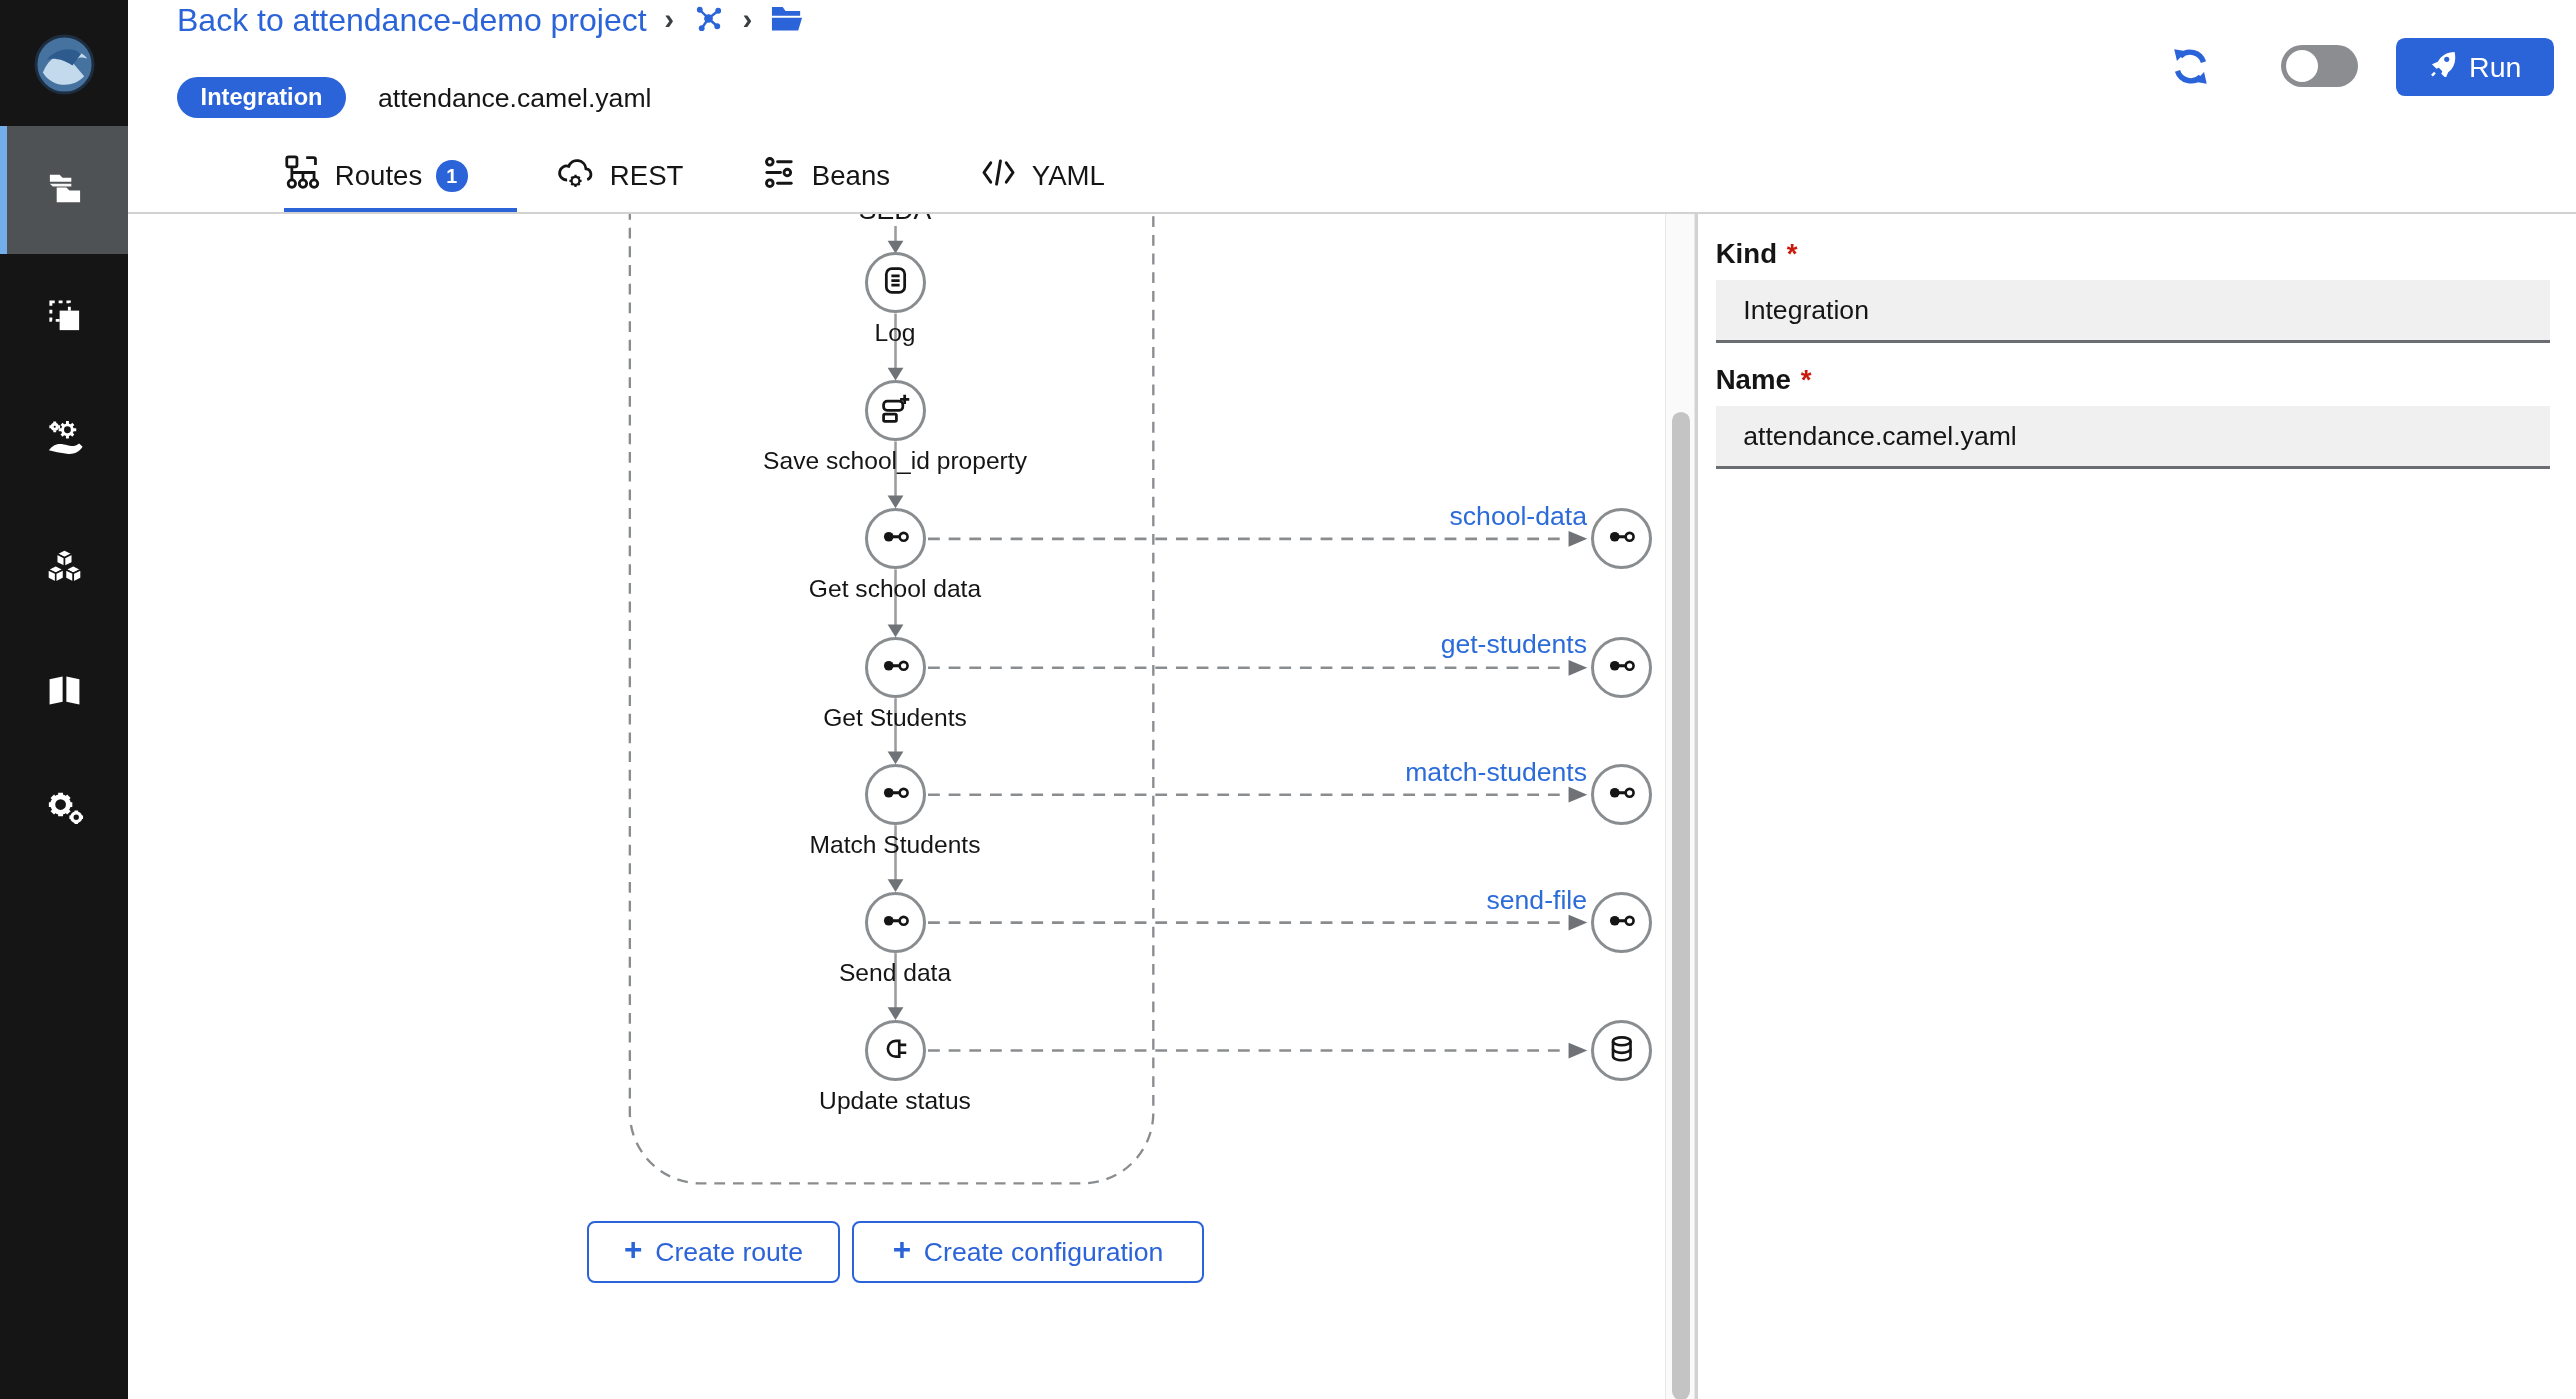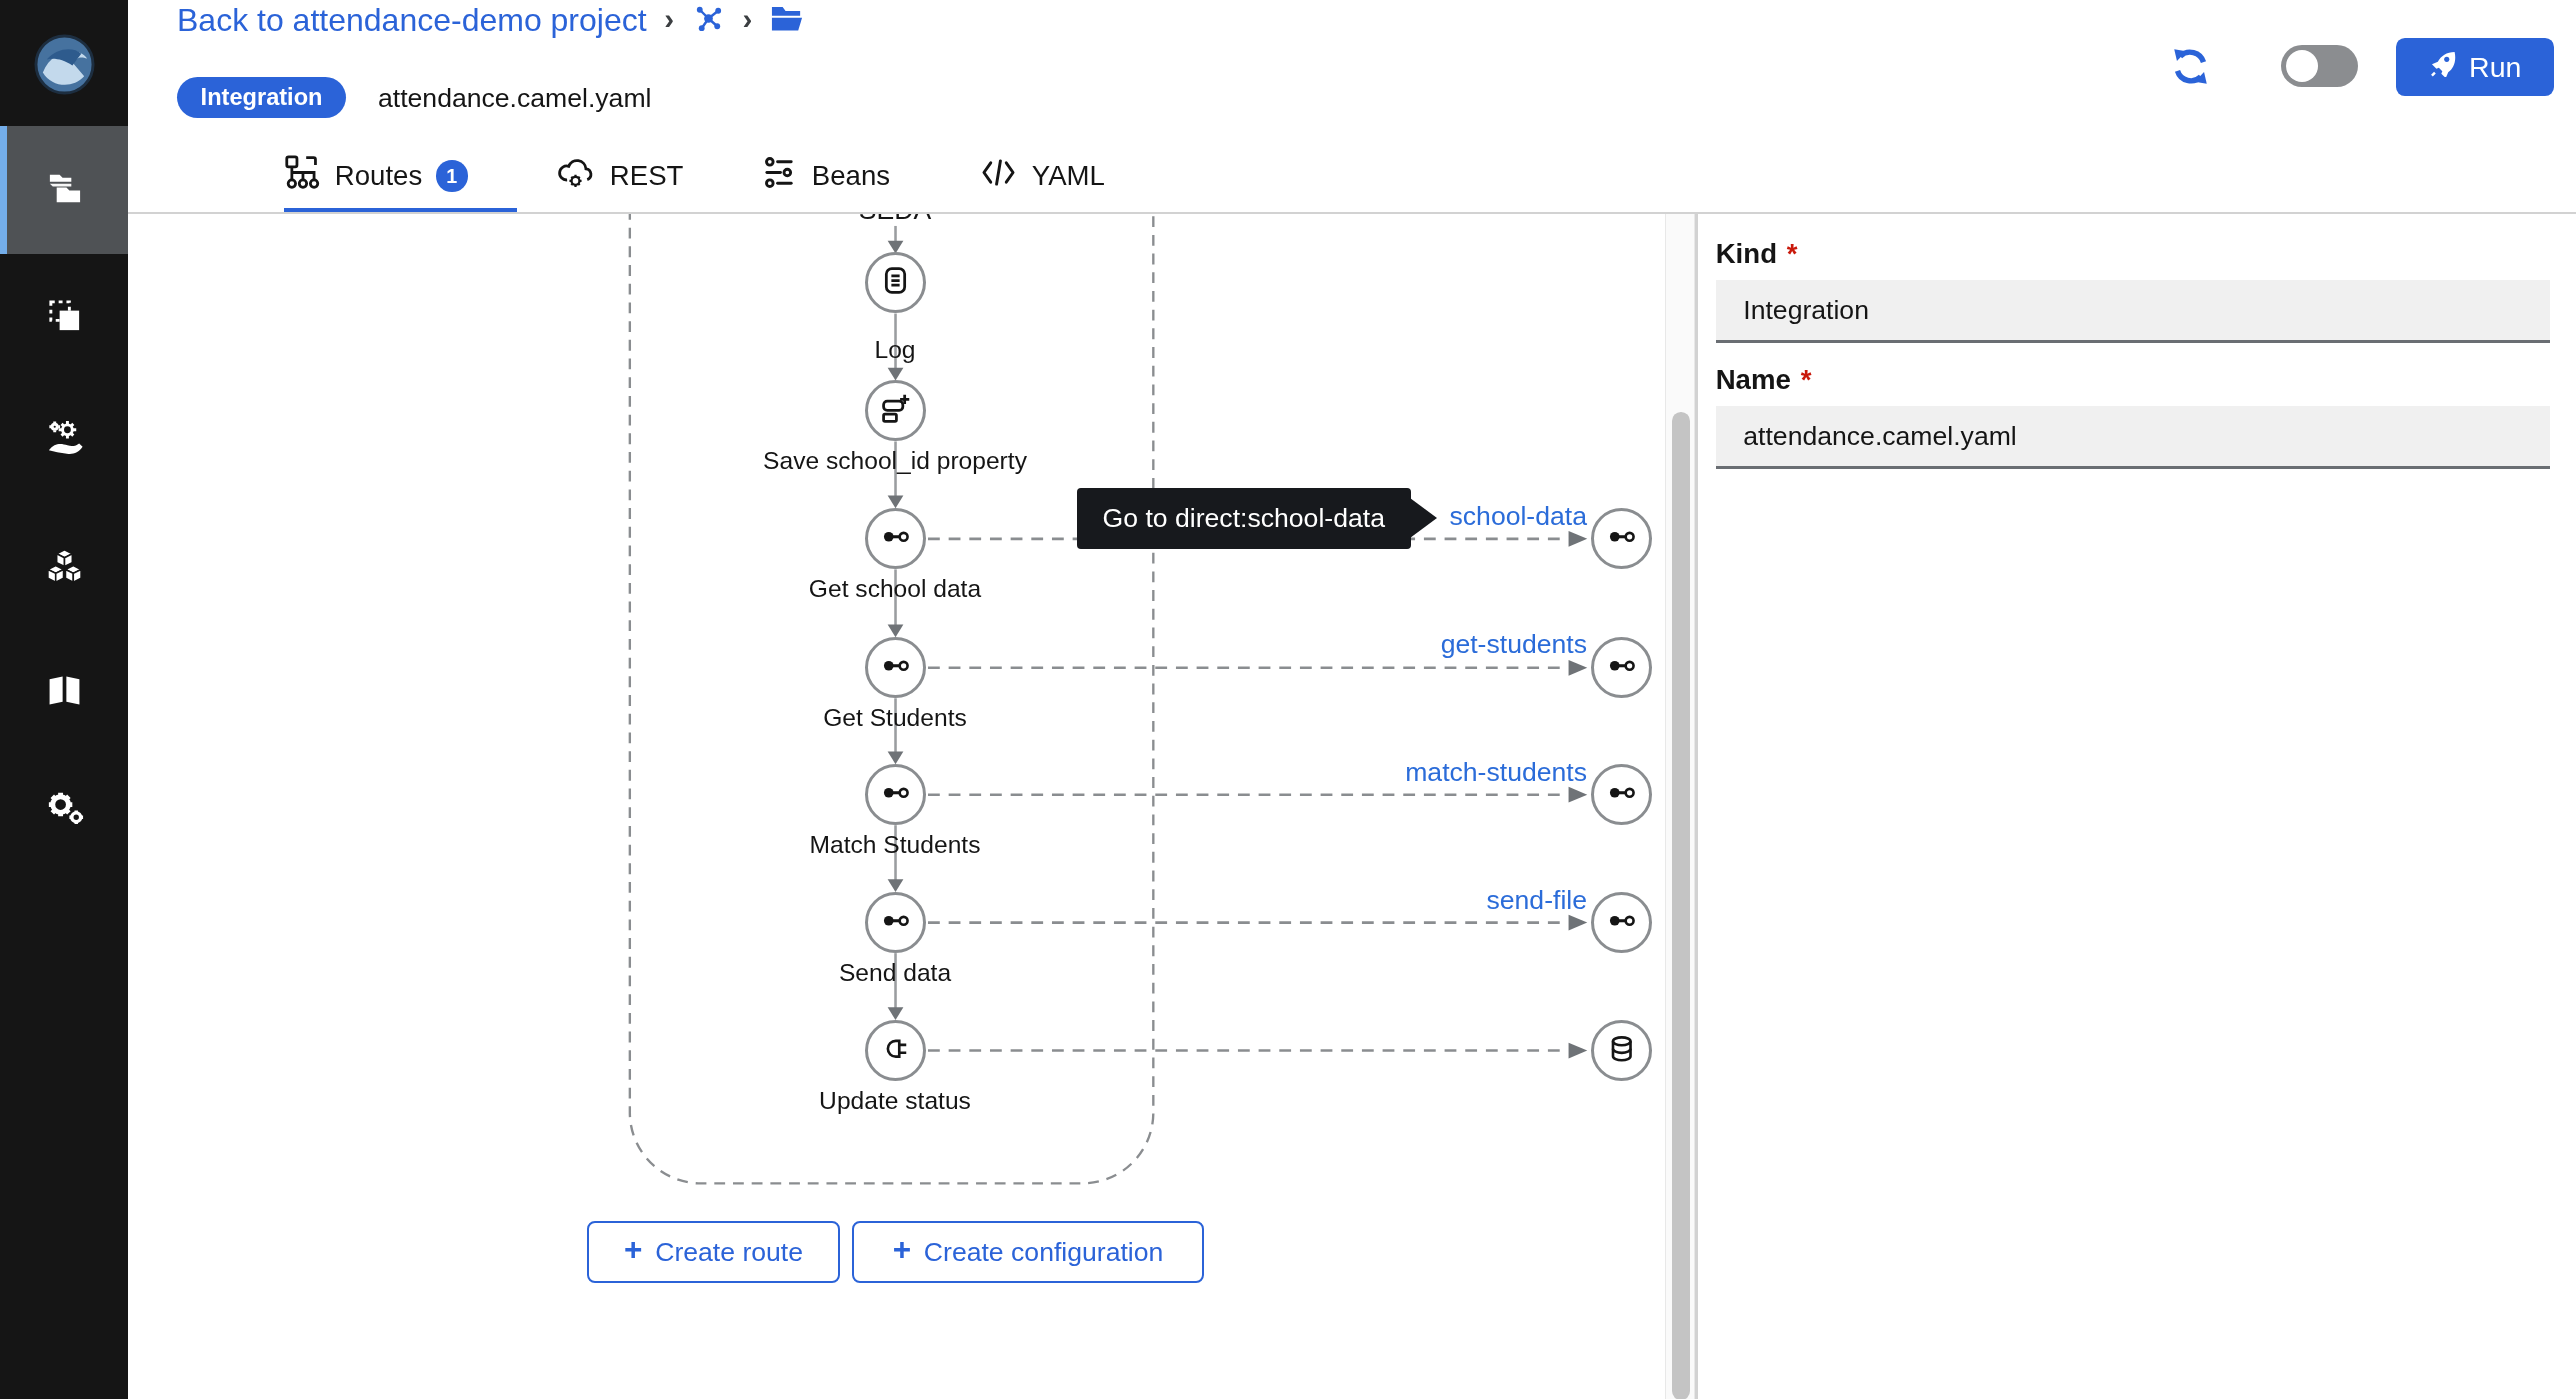--- a/index.html
+++ b/index.html
@@ -310,21 +310,21 @@
     <div class="seda-label">SEDA</div>
 
     <div class="node" style="left:737px;top:38px;">
       <span>
         <svg width="33" height="33" viewBox="0 0 36 36">
             <rect x="8" y="5" width="20" height="26" rx="6" fill="none" stroke="#151515" stroke-width="3"></rect>
             <path d="M13.5 13 h9 M13.5 18 h9 M13.5 23 h9" stroke="#151515" stroke-width="3"></path>
           </svg>
       </span>
     </div>
-    <div class="node-label" style="left:767px;top:122px;">Log</div>
+    <div class="node-label" style="left:767px;top:105px;">Log</div>
 
     <div class="node" style="left:737px;top:166px;">
       <span>
         <svg width="33" height="33" viewBox="0 0 36 36">
             <g fill="none" stroke="#151515" stroke-width="3">
               <rect x="5" y="10" width="21" height="10" rx="4"></rect>
               <rect x="5" y="24" width="14" height="8" rx="1.5"></rect>
               <path d="M28 3 v10 M23 8 h10"></path>
             </g>
           </svg>
@@ -437,21 +437,20 @@
         <svg width="31.5" height="31.5" viewBox="0 0 36 36">
             <g fill="none" stroke="#151515" stroke-width="3">
               <ellipse cx="18" cy="9.5" rx="10" ry="4.5"></ellipse>
               <path d="M8 9.5 v17 c0 2.6 4.5 4.7 10 4.7 s10-2.1 10-4.7 v-17"></path>
               <path d="M8 18 c0 2.6 4.5 4.7 10 4.7 s10-2.1 10-4.7"></path>
             </g>
           </svg>
       </span>
     </div>
 
-    <div class="tooltip">Go to direct:school-data</div>
 
     <button class="create-btn" style="left:459px;width:253px;">
       <span class="plus-glyph">+</span>
       <span>Create route</span>
     </button>
     <button class="create-btn" style="left:724px;width:352px;">
       <span class="plus-glyph">+</span>
       <span>Create configuration</span>
     </button>
   </div>

